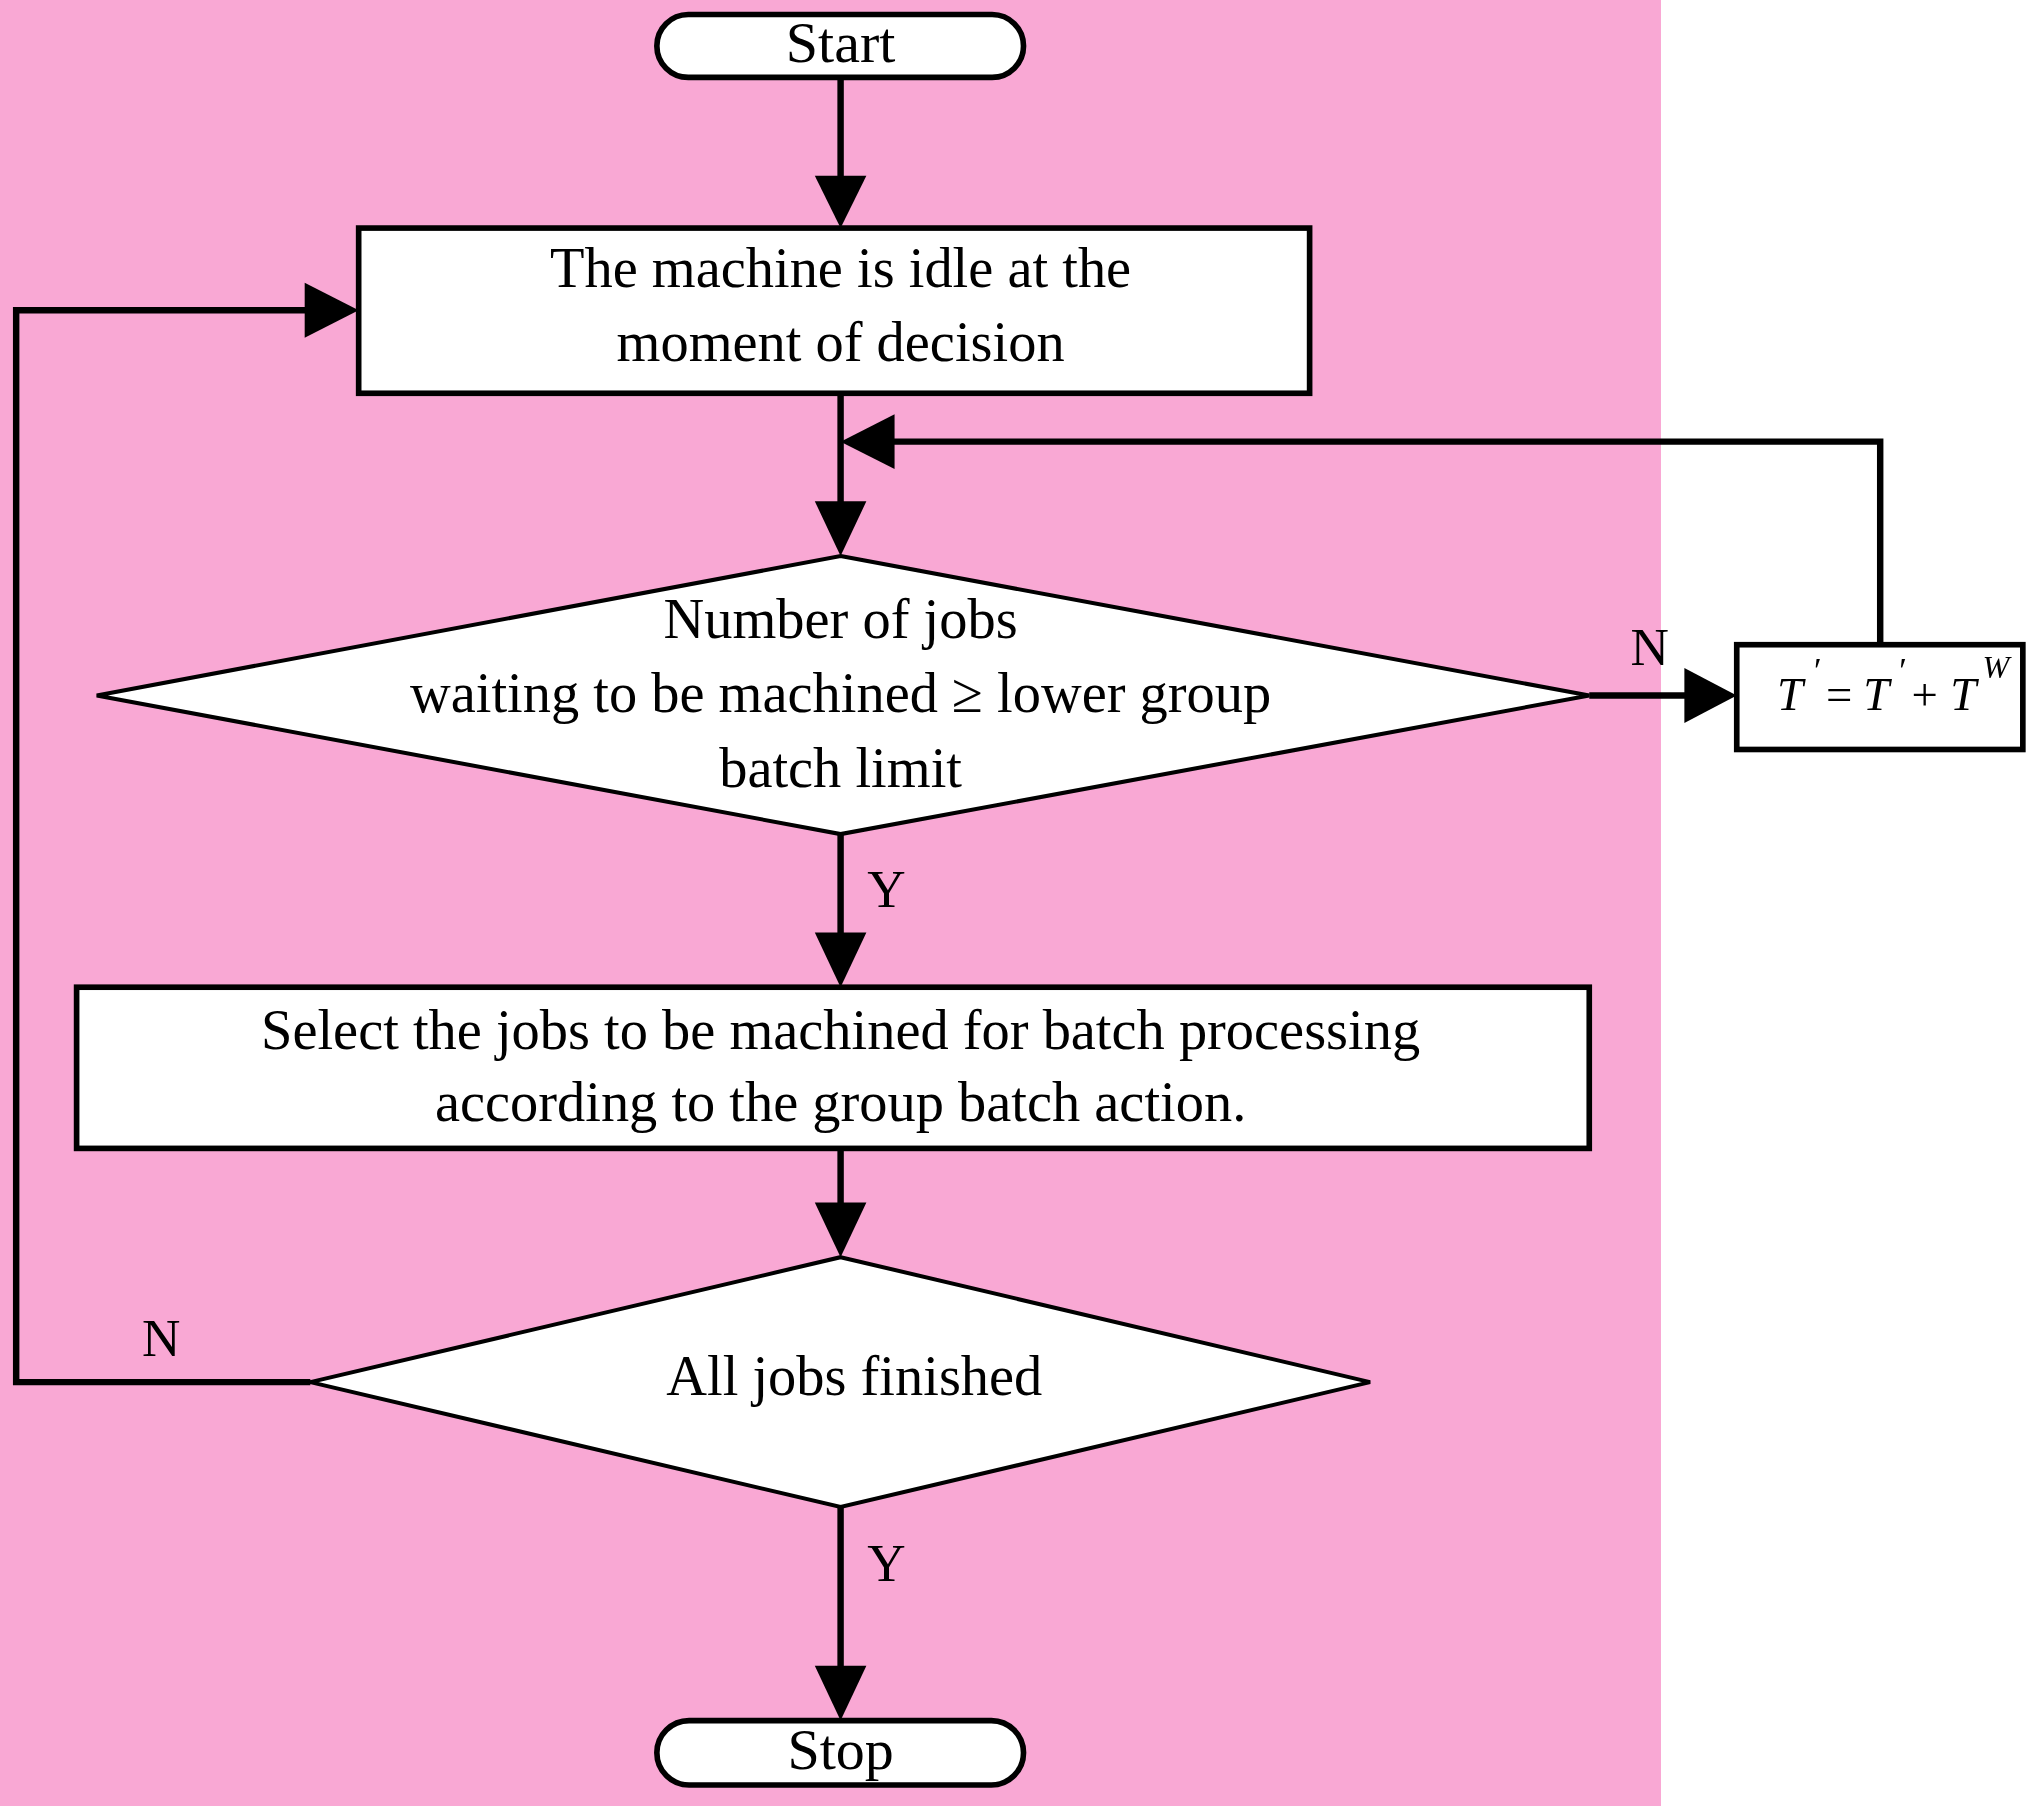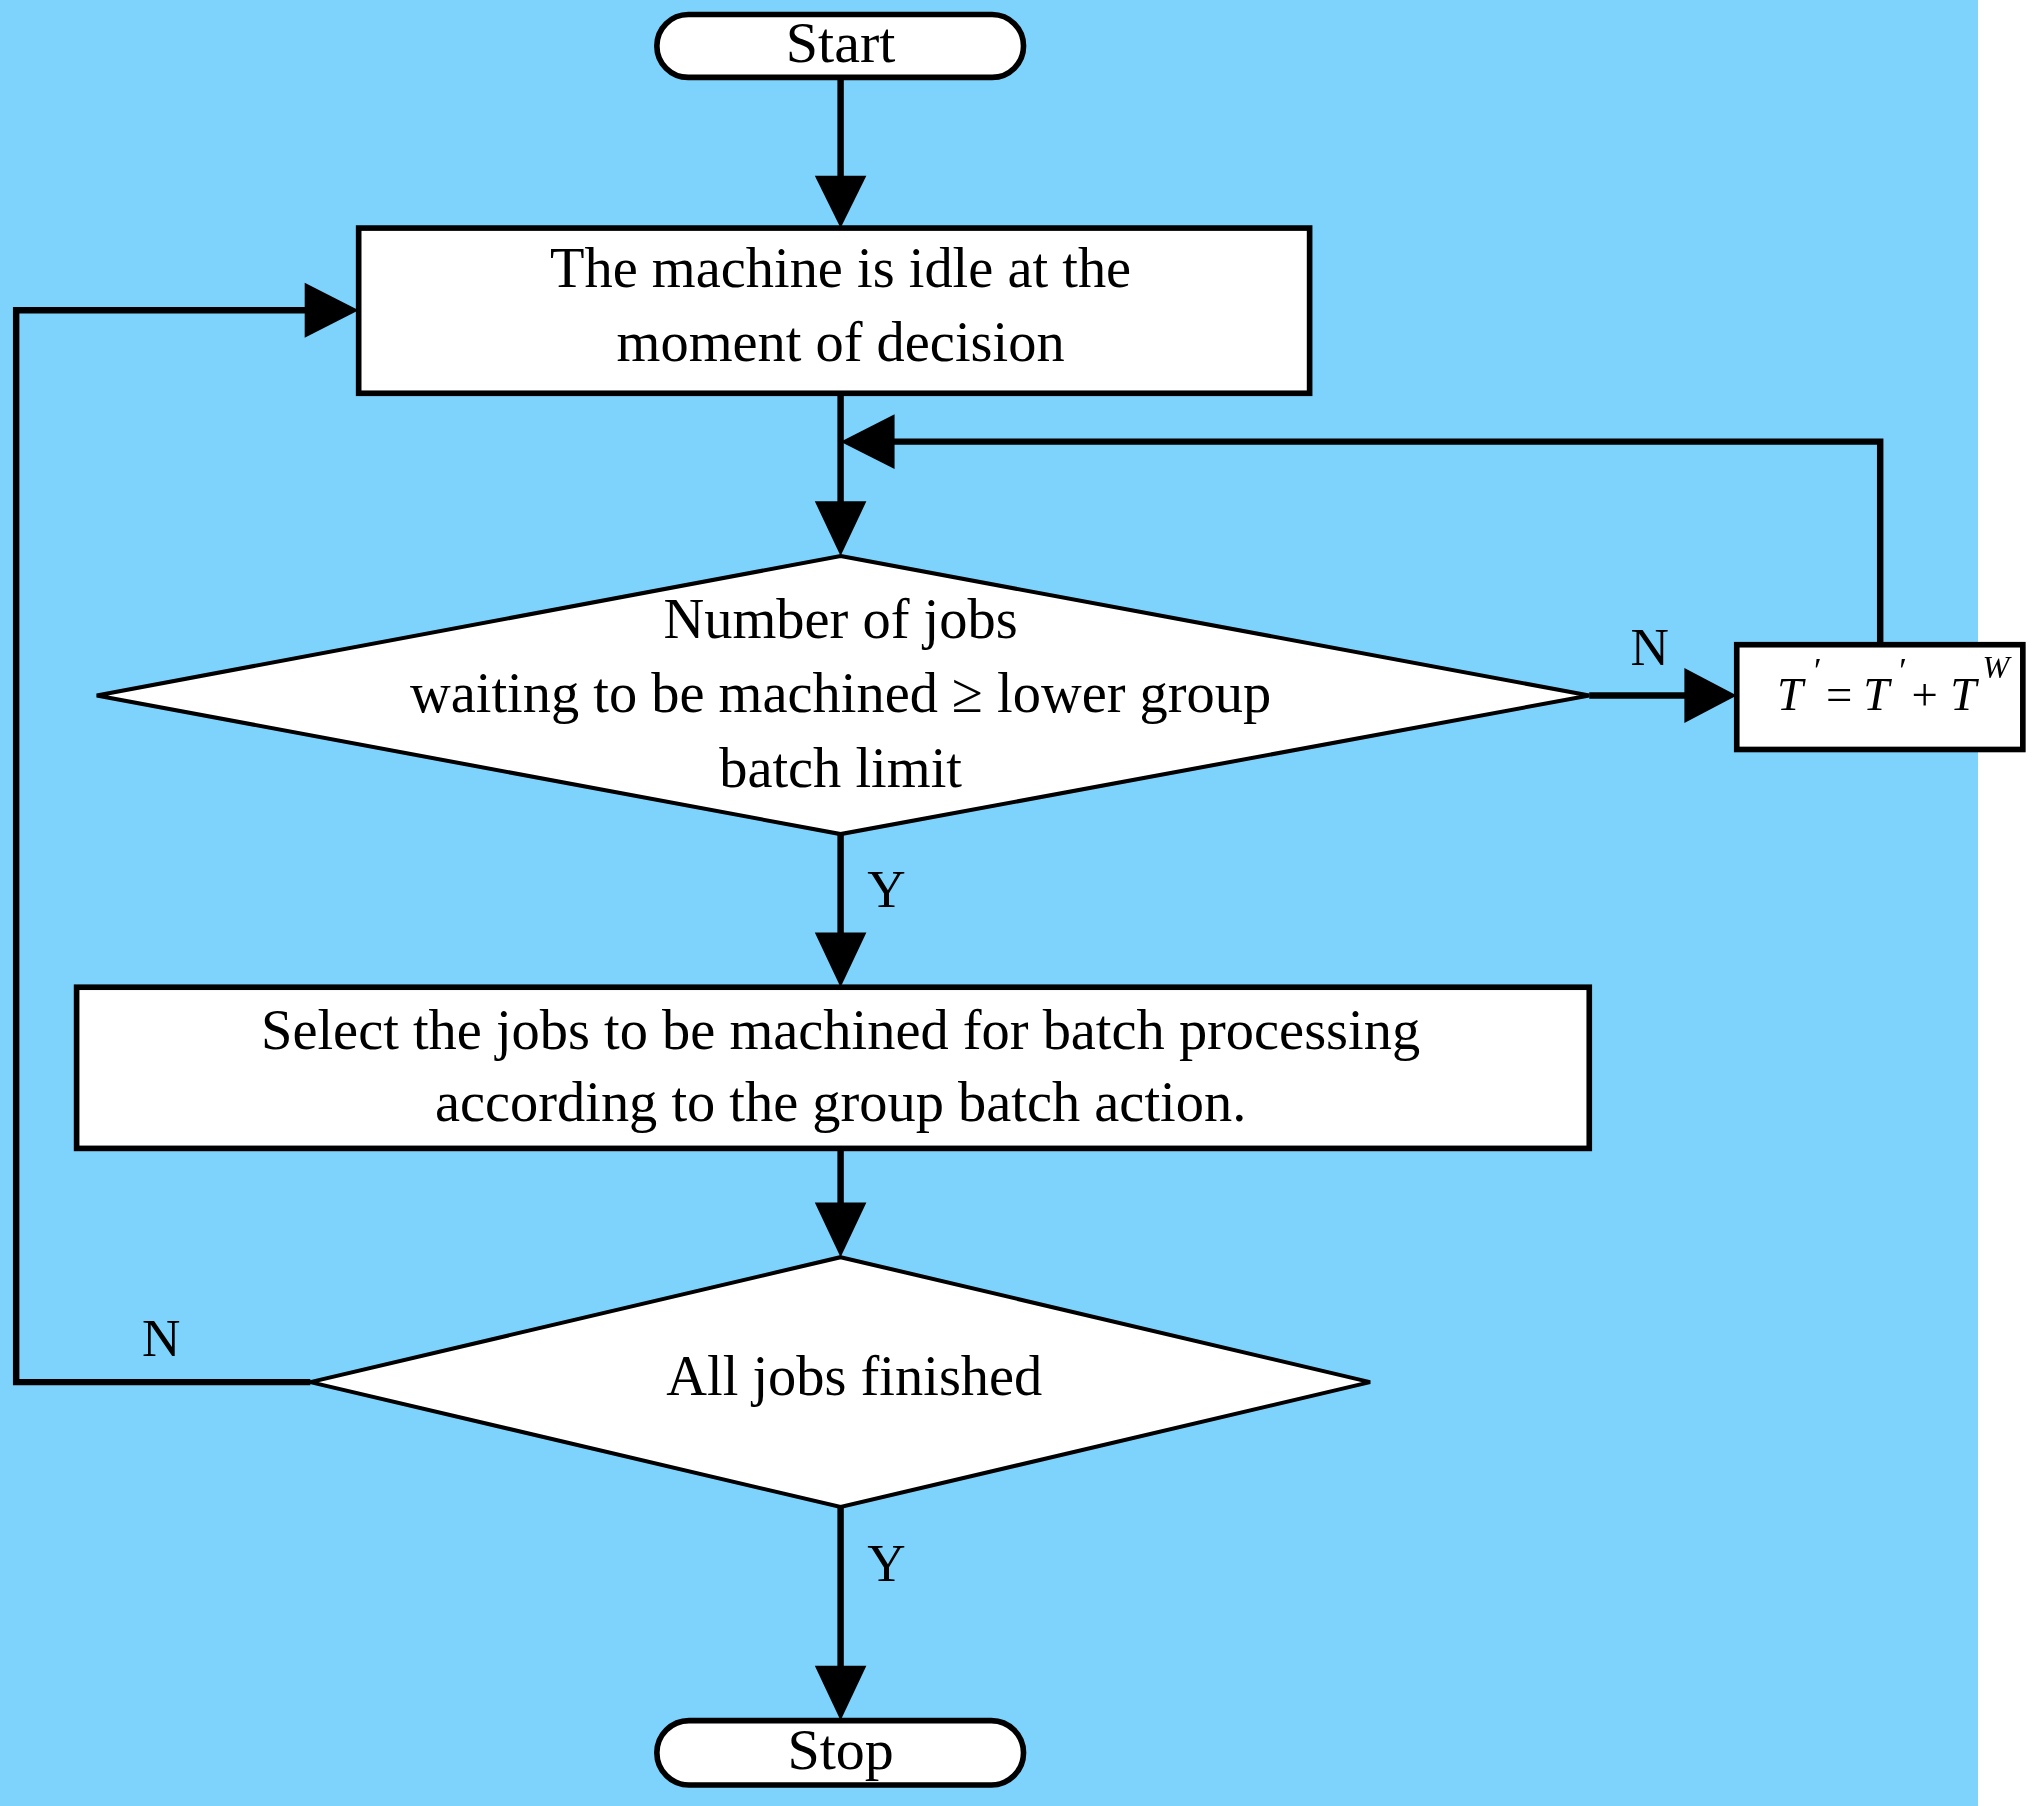--- a/index.html
+++ b/index.html
@@ -8,23 +8,23 @@
     background: #ffffff;
   }
   body {
     width: 2039px;
     height: 1806px;
     font-family: "Liberation Serif", "DejaVu Serif", serif;
     overflow: hidden;
   }
   #flowchart-root {
     position: relative;
-    width: 1978px;
+    width: 1661px;
     height: 1806px;
-    background: #7dd3fc;
+    background: #f9a8d4;
   }
   svg#flow-svg {
     display: block;
     width: 2039px;
     height: 1806px;
   }
   .node-shape {
     fill: #ffffff;
     stroke: #000000;
     stroke-width: 7;

